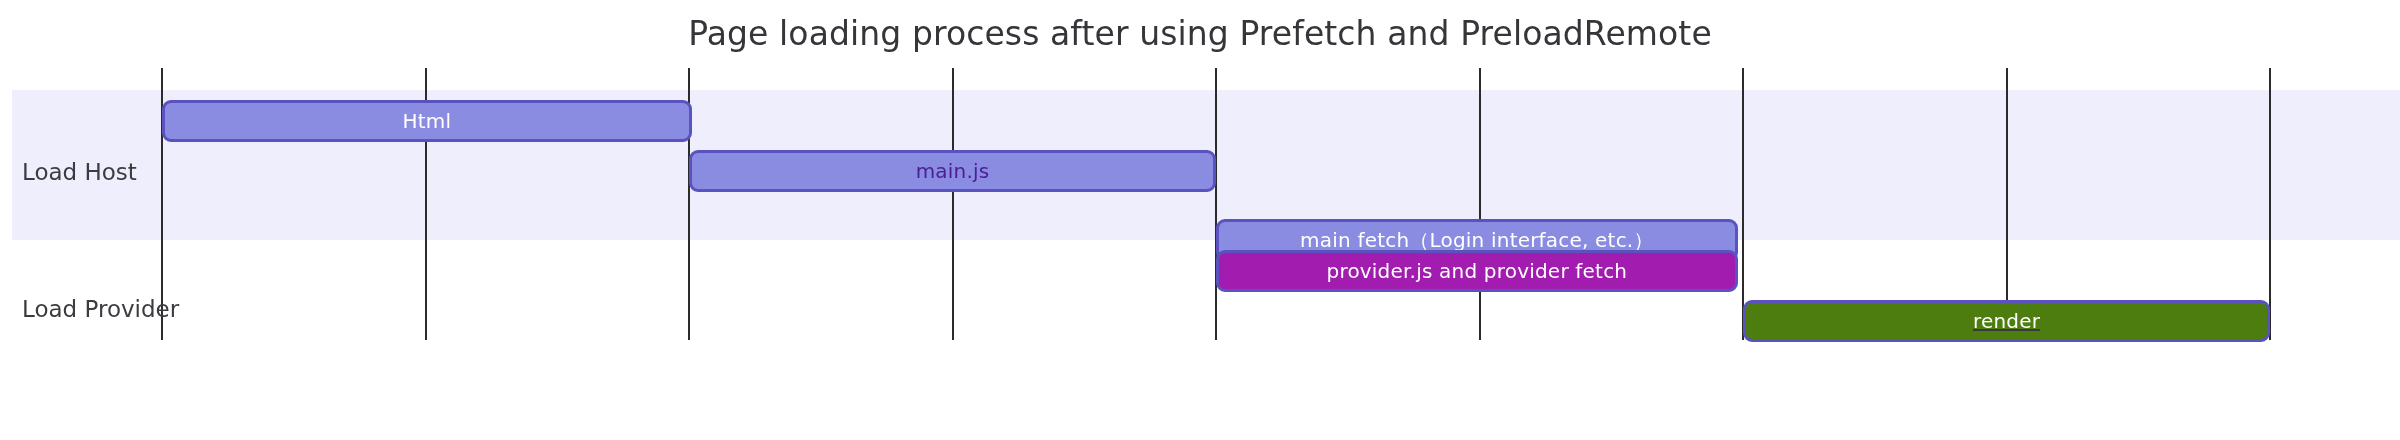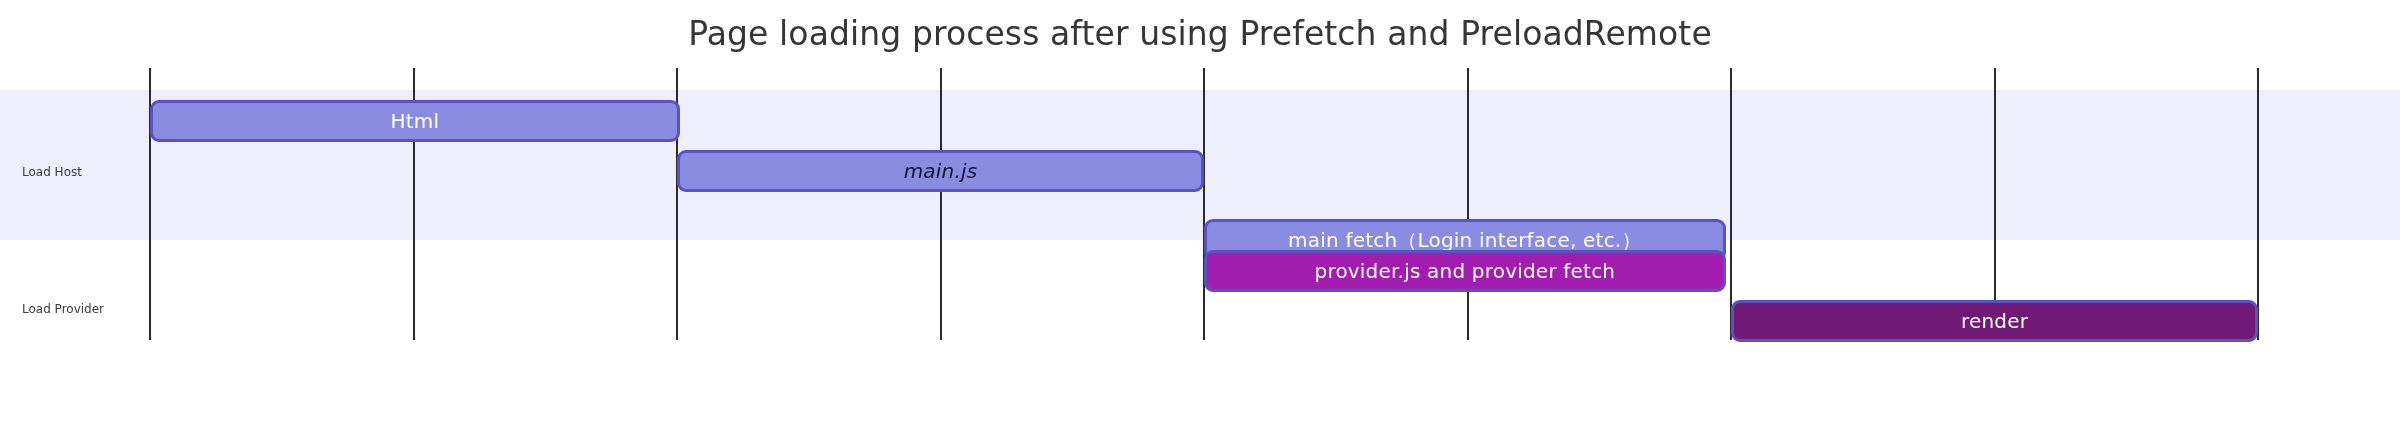--- a/index.html
+++ b/index.html
@@ -31,21 +31,21 @@
     font-size: 33px;
     font-weight: 400;
     color: #36363a;
     letter-spacing: 0.1px;
     white-space: nowrap;
   }
 
   
   #plot-area {
     position: absolute;
-    left: 0;
+    left: 12px;
     top: 68px;
     width: 2028px;
     height: 272px;
   }
 
   
   .row-band {
     position: absolute;
     left: 0;
     width: 2400px;
@@ -77,21 +77,21 @@
     font-size: 20px;
     color: #ffffff;
     white-space: nowrap;
     letter-spacing: 0.2px;
   }
 
   
   .cat-label {
     position: absolute;
     left: 22px;
-    font-size: 12px;
+    font-size: 23px;
     color: #3c3c40;
     white-space: nowrap;
     transform: translateY(-50%);
   }
 </style>
 </head>
 <body>
 
 <div id="chart-root">
 
@@ -110,29 +110,29 @@
         <div class="grid-line" style="left: 1466.5px; background: rgb(43, 43, 43);"></div>
         <div class="grid-line" style="left: 1730px; background: rgb(43, 43, 43);"></div>
         <div class="grid-line" style="left: 1993.5px; background: rgb(43, 43, 43);"></div>
         <div class="grid-line" style="left: 2257px; background: rgb(43, 43, 43);"></div>
       </div>
     <div id="bars-layer">
         <div class="bar" style="left: 150px; width: 529.635px; top: 32px; height: 42px; background: rgb(138, 140, 226); border-color: rgb(90, 82, 191);">
           <span class="bar-label" style="color: rgb(255, 255, 255);">Html</span>
         </div>
         <div class="bar" style="left: 677px; width: 527px; top: 82px; height: 42px; background: rgb(138, 140, 226); border-color: rgb(90, 82, 191);">
-          <span class="bar-label" style="color: #0f172a; font-style: italic;">main.js</span>
+          <span class="bar-label" style="color: #4c1d95;">main.js</span>
         </div>
         <div class="bar" style="left: 1204px; width: 521.73px; top: 132px; height: 42px; background: rgb(138, 140, 226); border-color: rgb(90, 82, 191); margin-top: 19px;">
           <span class="bar-label" style="color: rgb(255, 255, 255);">main fetch（Login interface, etc.）</span>
         </div>
         <div class="bar" style="left: 1204px; width: 521.73px; top: 182px; height: 42px; background: #a21caf; border-color: rgb(90, 82, 191);">
           <span class="bar-label" style="color: rgb(255, 255, 255);">provider.js and provider fetch</span>
         </div>
-        <div class="bar" style="left: 1731px; width: 527px; top: 232px; height: 42px; background: #701a75; border-color: rgb(90, 82, 191);">
+        <div class="bar" style="left: 1731px; width: 527px; top: 232px; height: 42px; background: #4d7c0f; border-color: rgb(90, 82, 191); text-decoration: underline;">
           <span class="bar-label" style="color: rgb(255, 255, 255);">render</span>
         </div>
       </div>
   </div>
 
   <div id="cat-labels-layer">
       <div class="cat-label" style="top: 172px;">Load Host</div>
       <div class="cat-label" style="top: 292px; margin-top: 17px;">Load Provider</div>
     </div>
 

